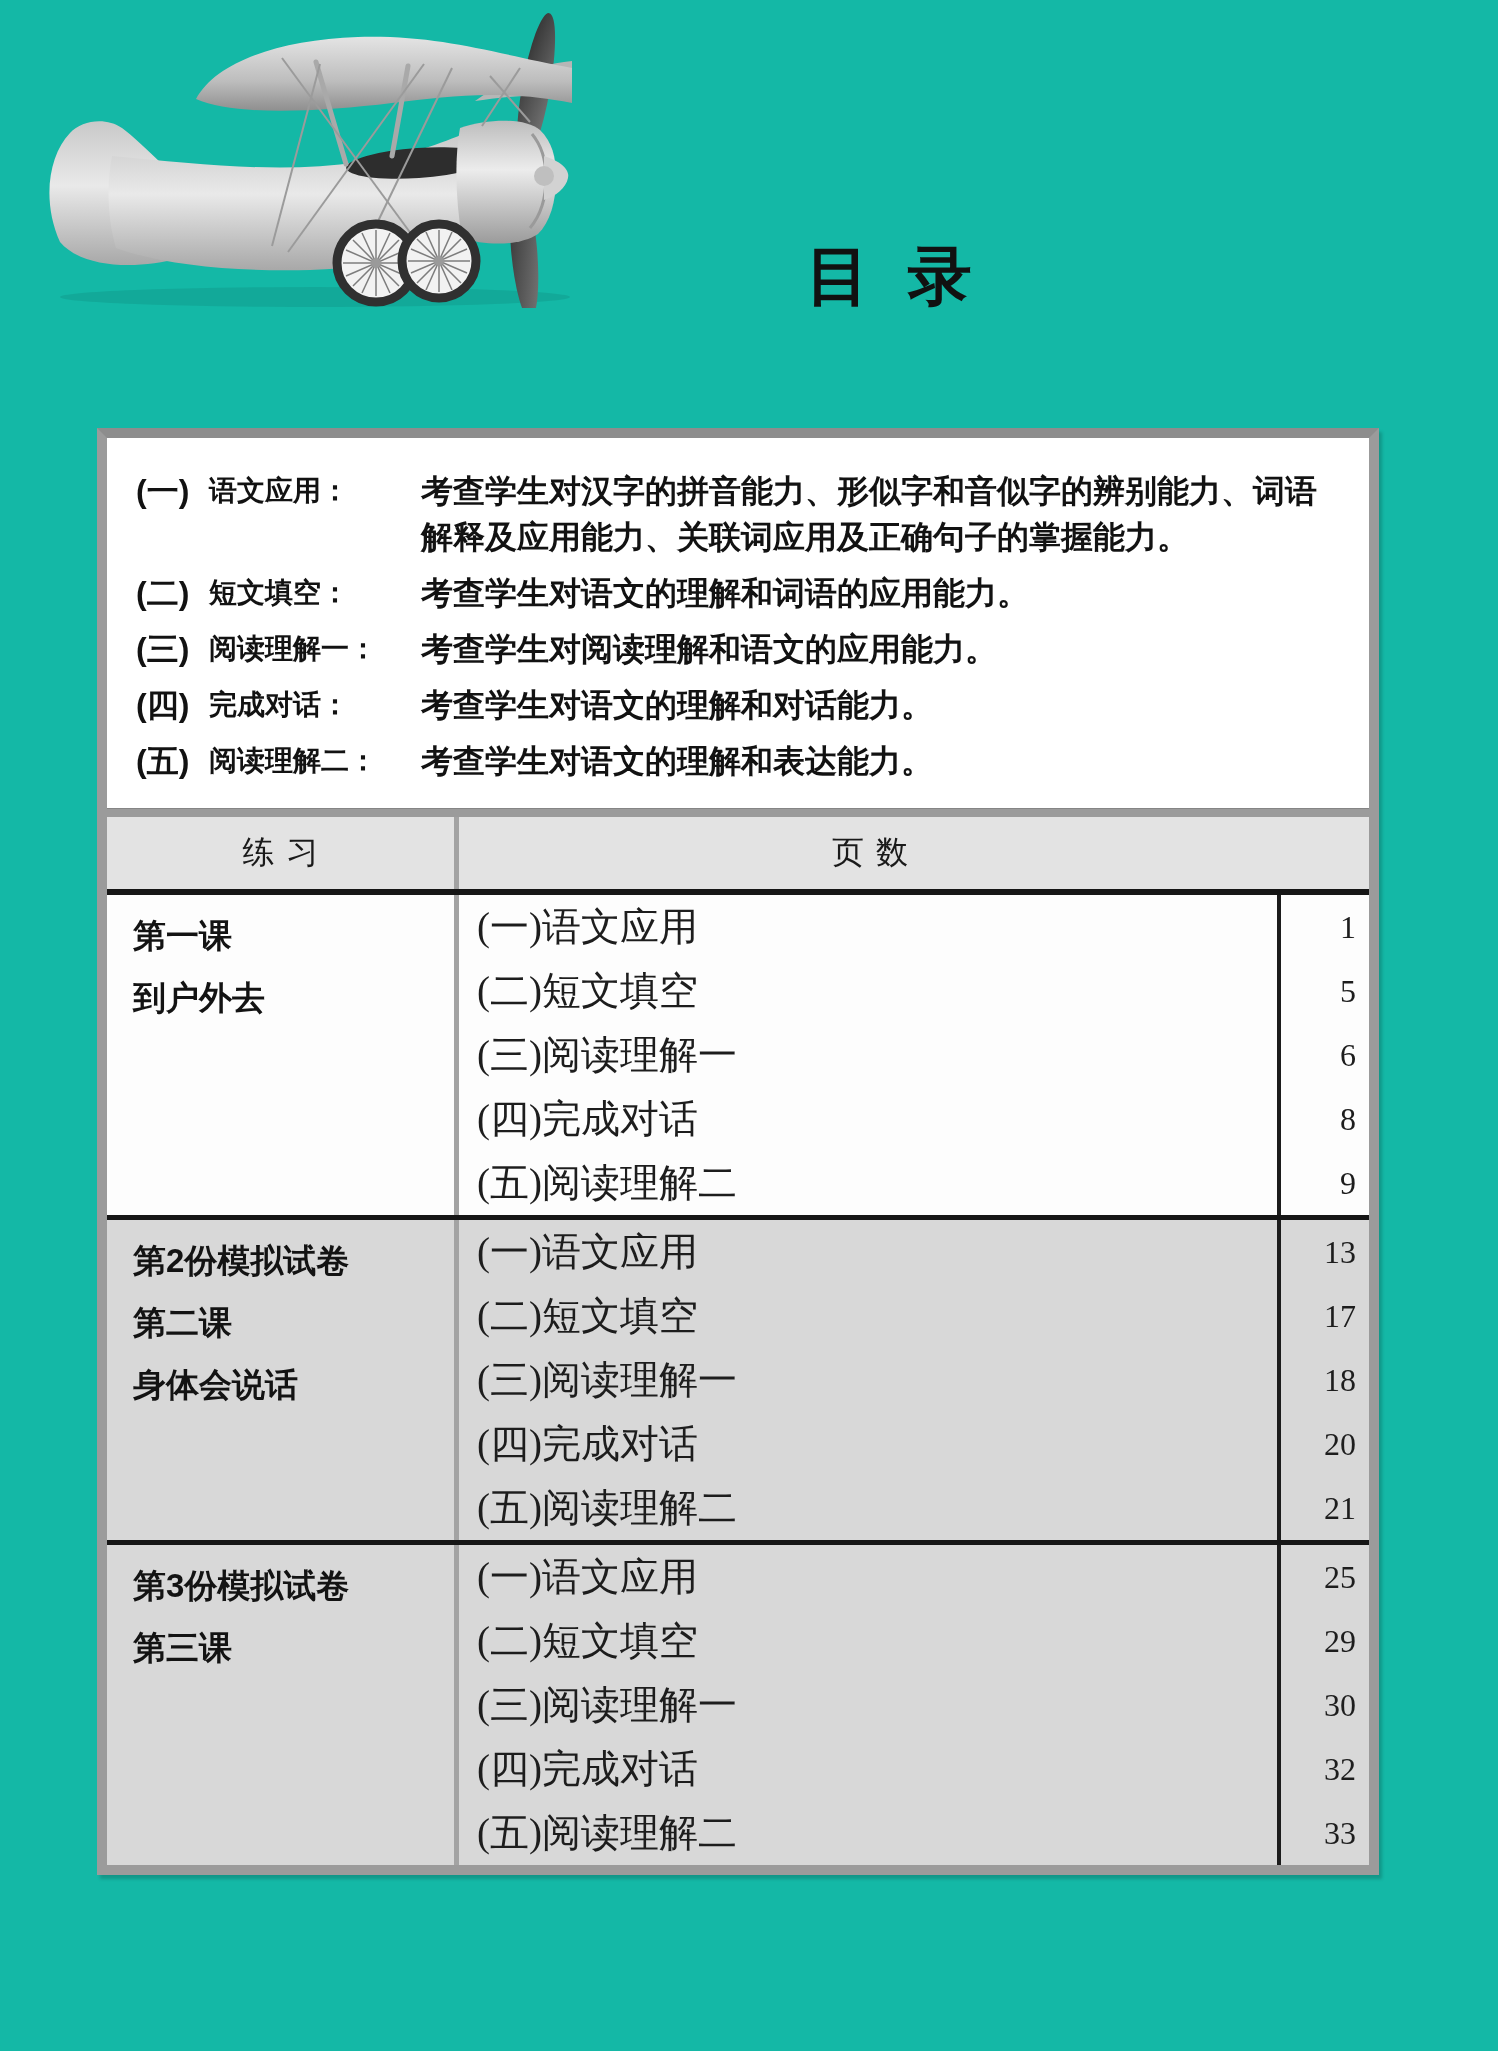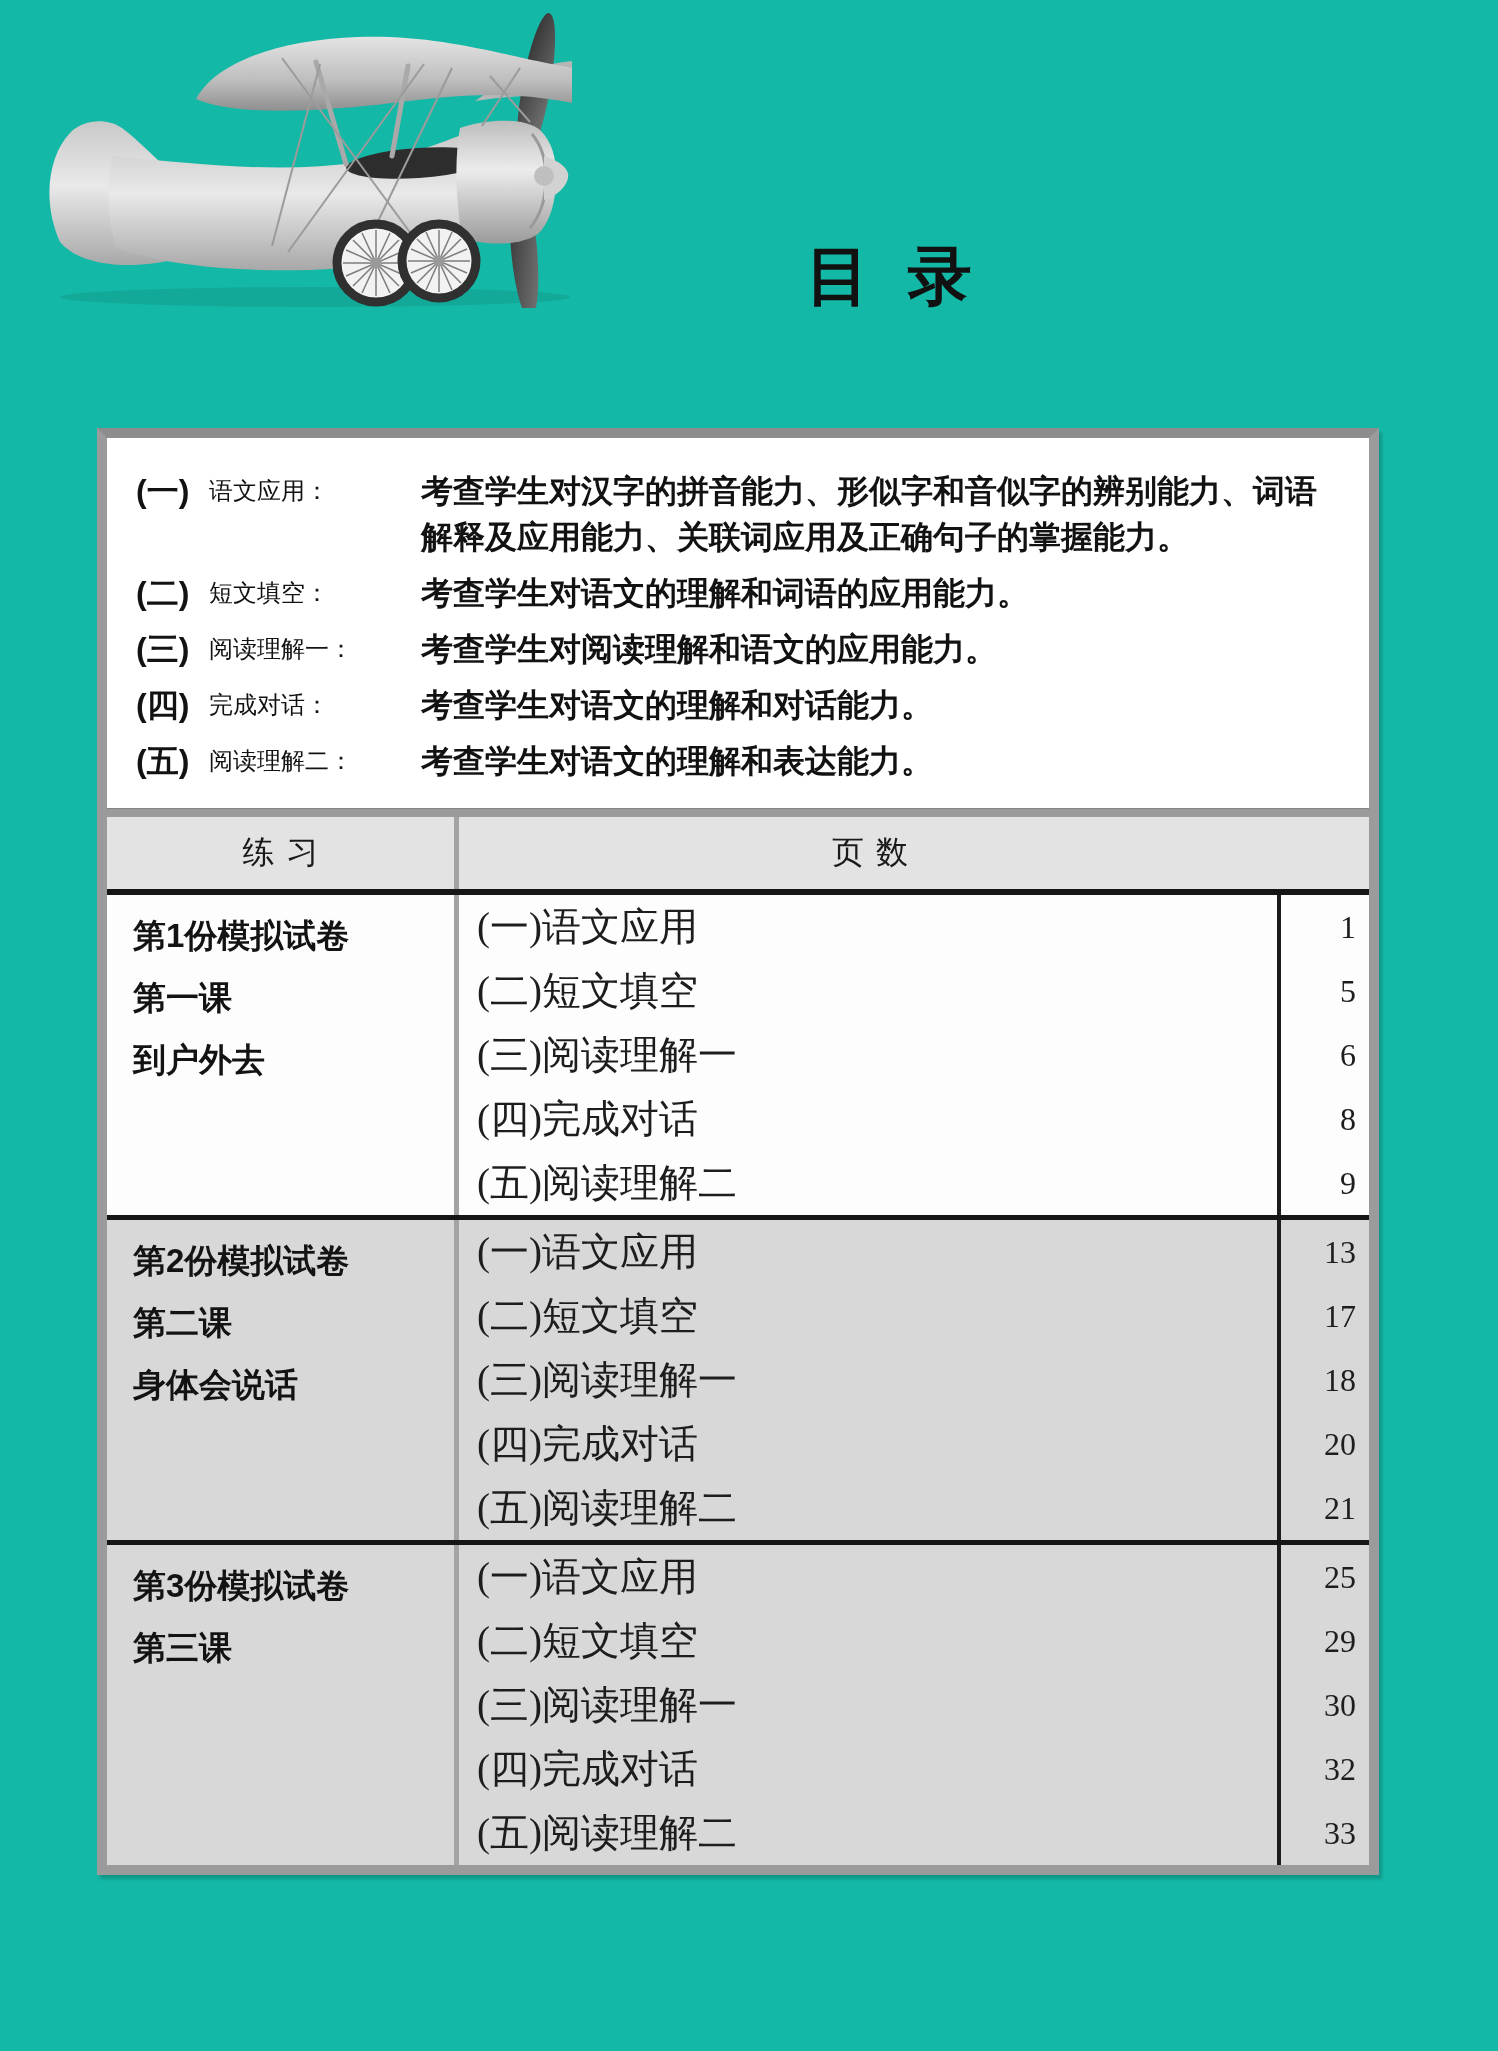--- a/index.html
+++ b/index.html
@@ -31,21 +31,21 @@
     border-top-color:#8d8d8d;
     box-shadow:3px 4px 3px rgba(0,0,0,0.18);
     background:#ffffff;
   }
 
   
   .intro { padding:30px 20px 24px 29px; background:#fff; }
   .intro-item { display:flex; align-items:flex-start; margin-bottom:10px; }
   .intro-item:last-child { margin-bottom:0; }
   .ino   { width:73px;  flex:none; font-size:32px; font-weight:bold; color:#121212; line-height:46px; }
-  .ilab  { width:212px; flex:none; font-size:24px; font-weight:normal; color:#121212; line-height:46px; }
+  .ilab  { width:212px; flex:none; font-size:28px; font-weight:bold; color:#121212; line-height:46px; }
   .idesc { flex:1; font-size:32px; font-weight:bold; color:#121212; line-height:46px; padding-right:26px; }
 
   .divider { height:9px; background:#9b9b9b; border-top:1px solid #858585; }
 
   
   .grid3 { display:grid; grid-template-columns:352px 1fr 88px; }
   .thead { background:#e3e3e3; height:78px; border-bottom:6px solid #161616; }
   .th {
     display:flex; align-items:center; justify-content:center;
     font-family:"Liberation Serif","DejaVu Serif",serif;
@@ -218,21 +218,20 @@
 
     <div class="divider"></div>
 
     <div class="thead grid3">
       <div class="th vline1">练习</div>
       <div class="th">页数</div>
     </div>
 
     <div class="group grid3">
       <div class="gc1 vline1">
-        <div class="gtitle">第1份模拟试卷</div>
         <div class="gtitle">第一课</div>
         <div class="gtitle">到户外去</div>
       </div>
       <div class="gc2 vline2">
         <div class="row">(一)语文应用</div>
         <div class="row">(二)短文填空</div>
         <div class="row">(三)阅读理解一</div>
         <div class="row">(四)完成对话</div>
         <div class="row">(五)阅读理解二</div>
       </div>

